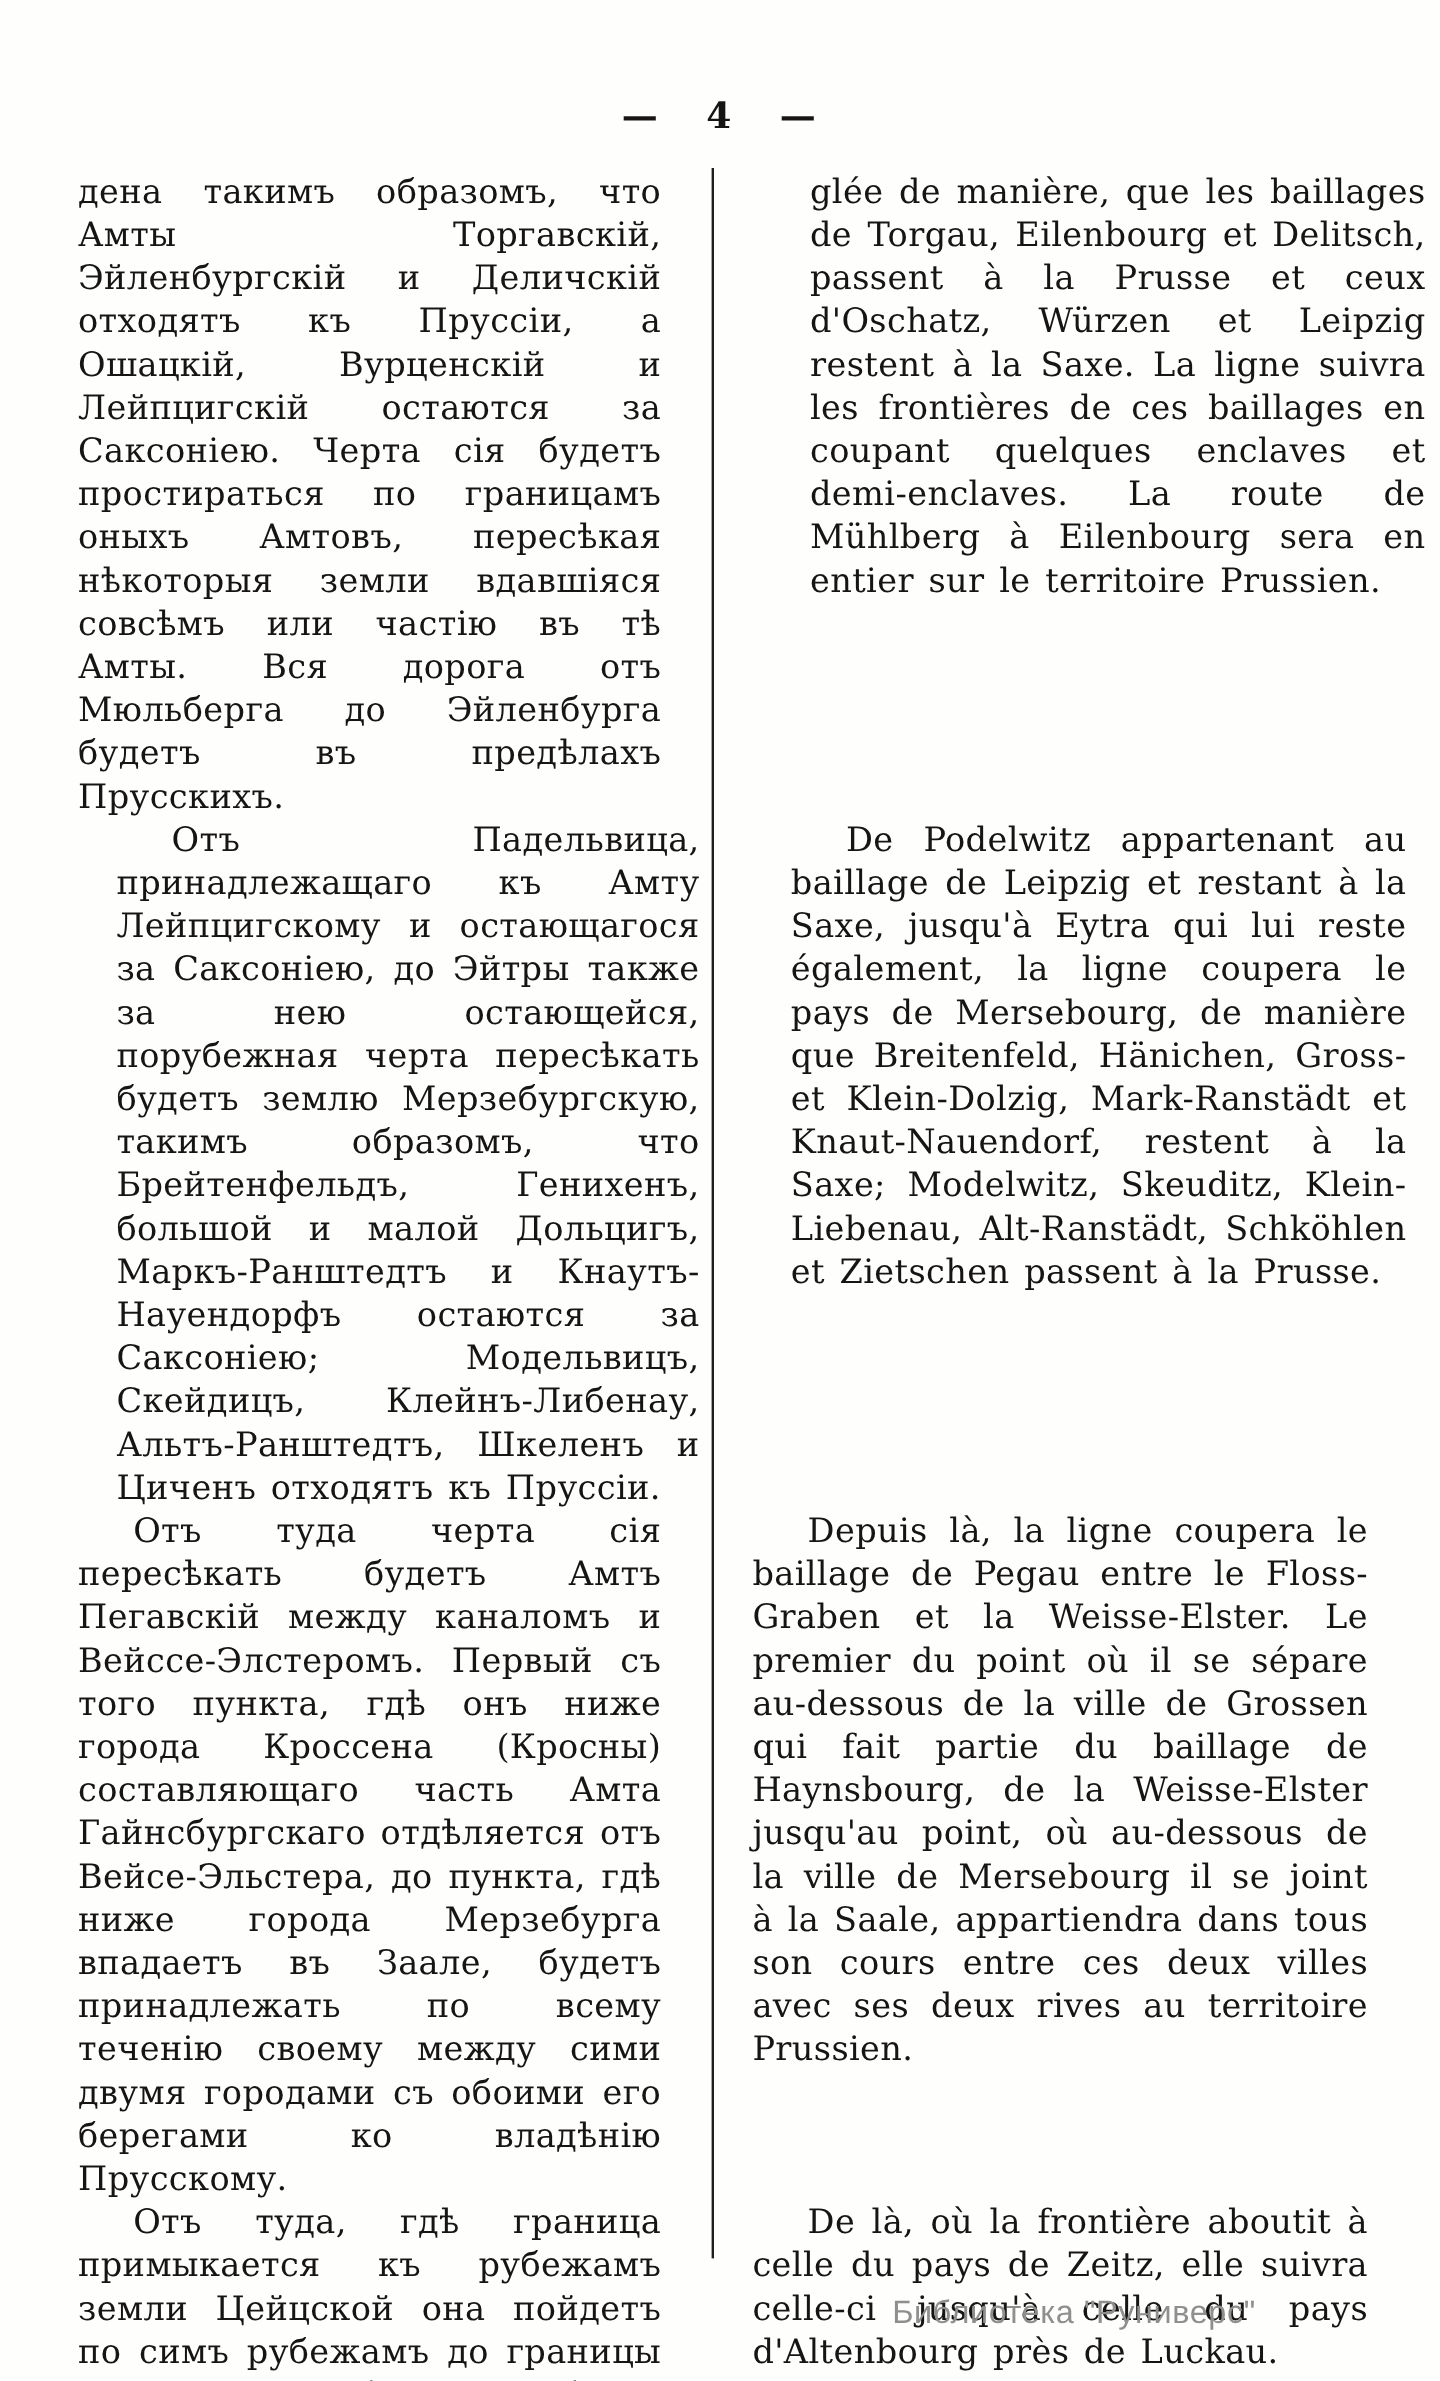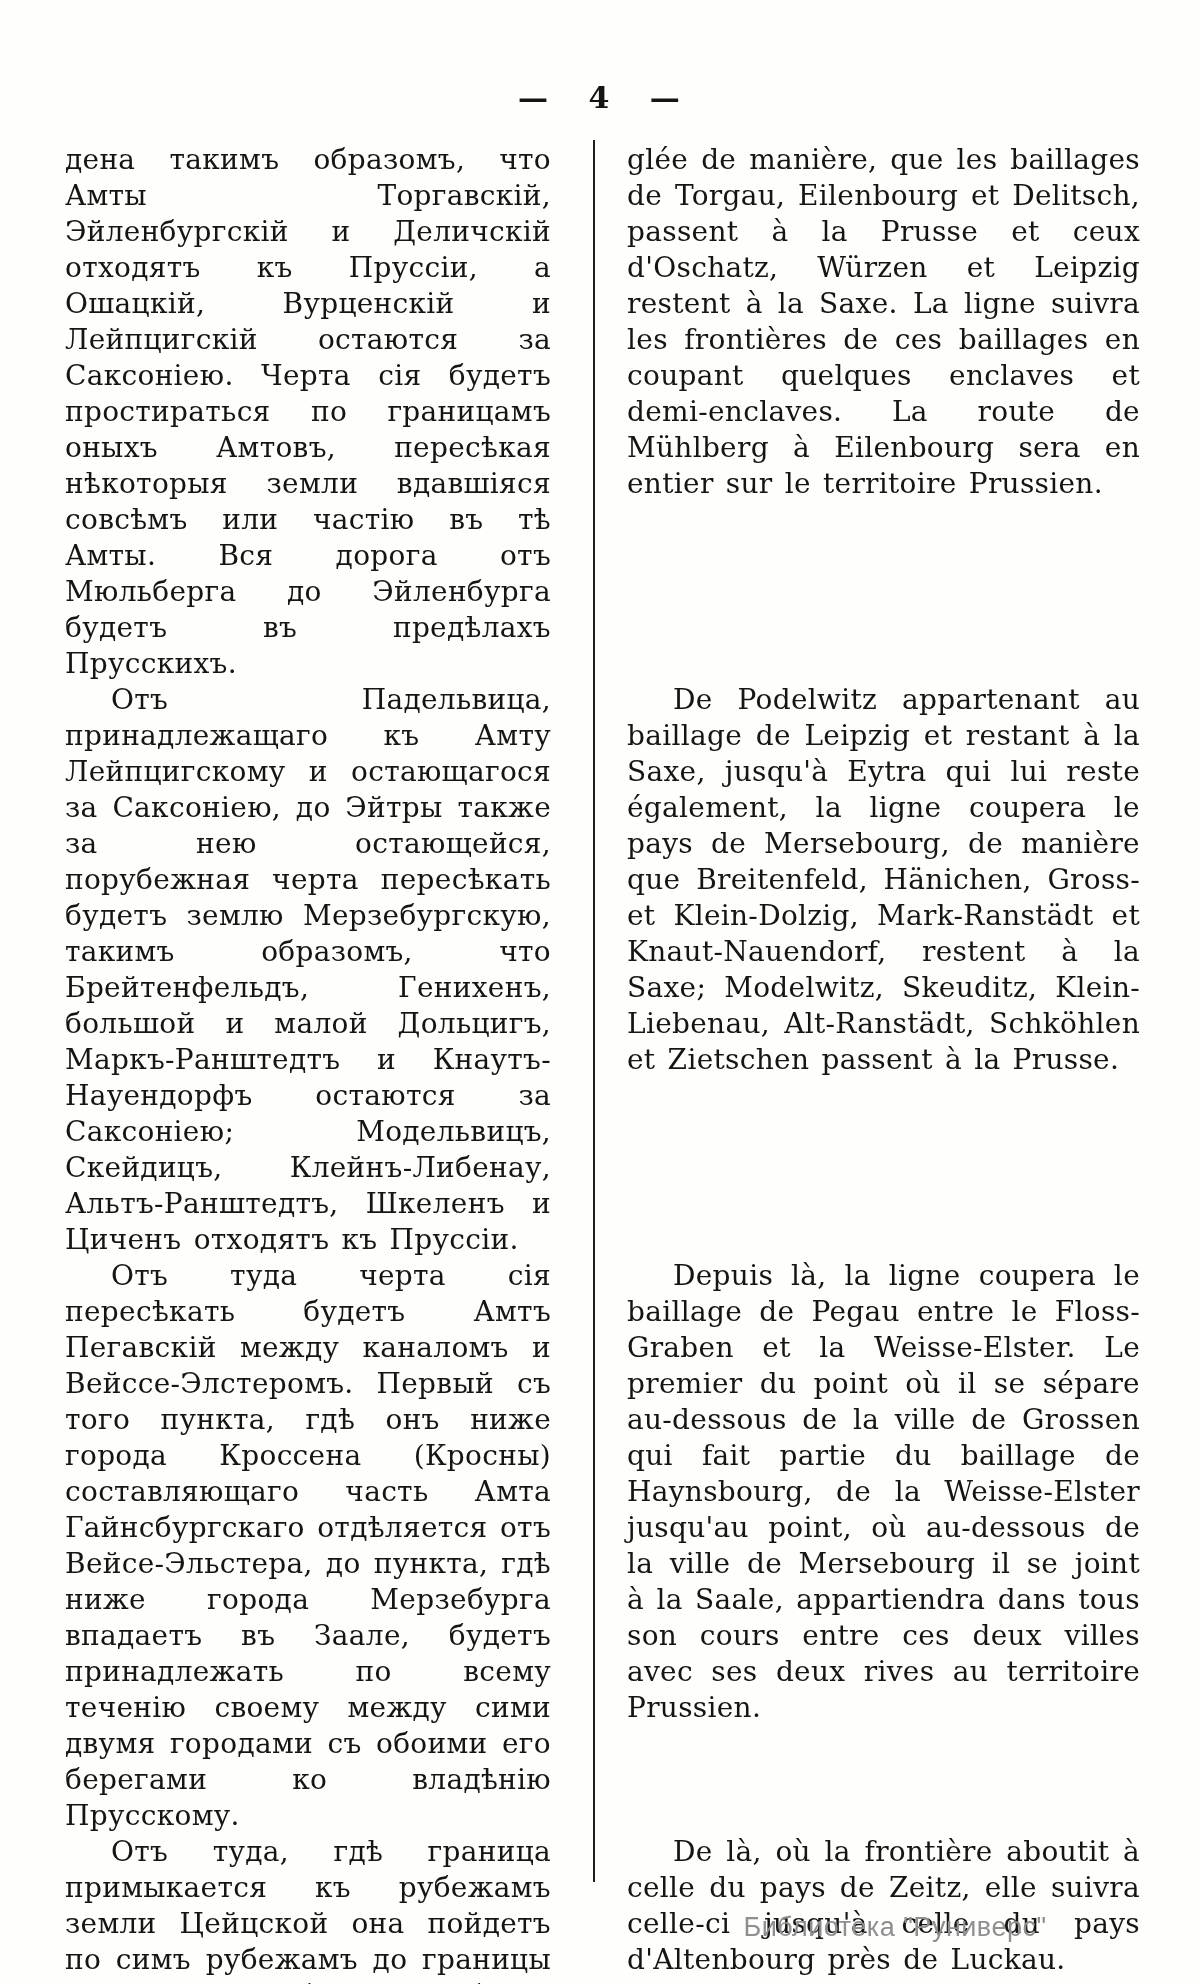--- a/index.html
+++ b/index.html
@@ -39,22 +39,22 @@
     .content {
       position: absolute;
       top: 142px;
       left: 65px;
       width: 1075px;
     }
     .row {
       display: grid;
       grid-template-columns: 528px 547px;
     }
-    .row-1 { min-height: 450px; }
-    .row-2 { min-height: 470px; }
+    .row-1 { min-height: 450px; gap: 48px; }
+    .row-2 { min-height: 470px; margin-left: 32px; }
     .row-3 { min-height: 484px; }
     .row-4 { min-height: 206px; }
     .cell-ru { padding-right: 42px; }
     .cell-fr { padding-left: 34px; }
     .para {
       margin: 0;
       font-size: 28px;
       line-height: 36px;
       text-align: justify;
       word-spacing: 3px;

